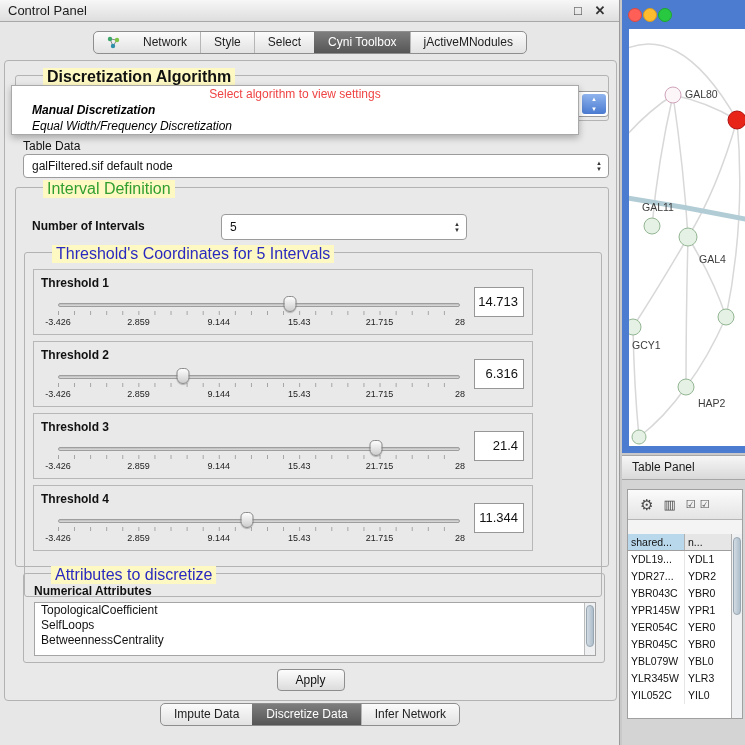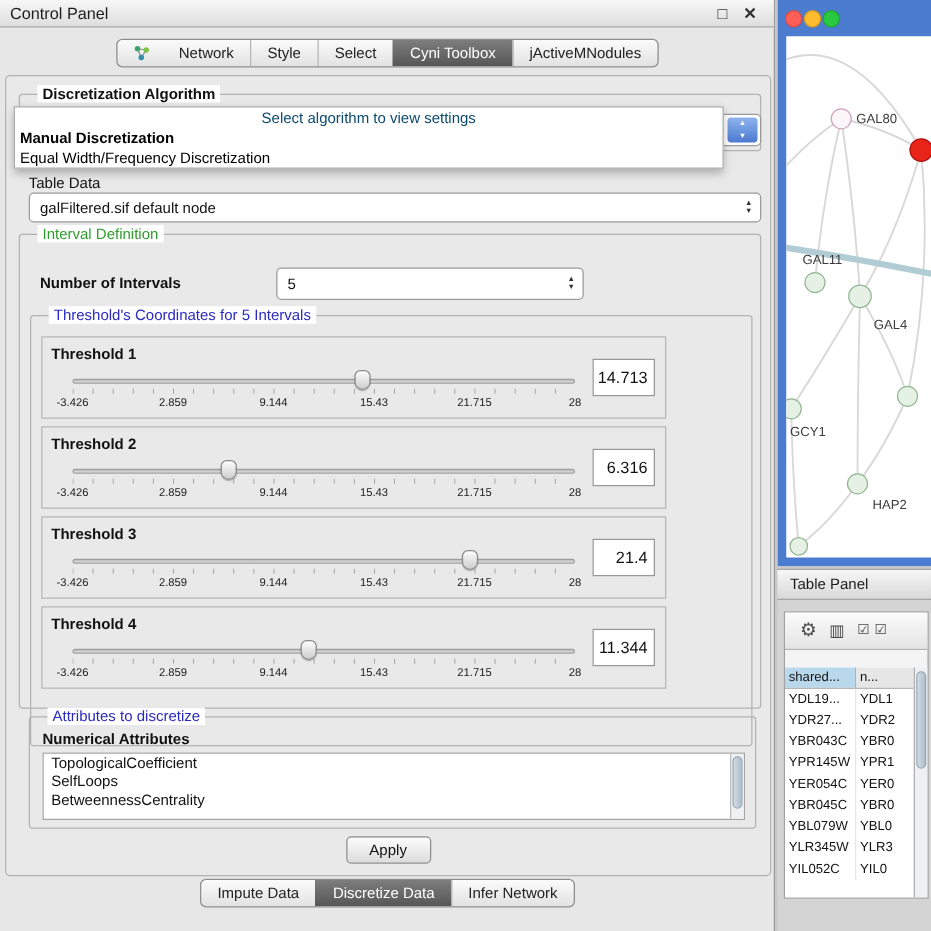--- a/index.html
+++ b/index.html
@@ -32,22 +32,22 @@
   .seg:first-child { border-left:none; }
   .seg.selected { background:linear-gradient(#7d7d7d,#565656); color:#fff;
         border-left-color:transparent; }
   .neticon svg { display:block; }
 
   
   #cp-main { position:absolute; left:4px; top:60px; width:613px; height:641px;
         border:1px solid #b2b2b2; border-radius:4px; background:#e9e9e9; }
 
   .fs { position:absolute; border:1px solid #b3b3b3; border-radius:3px; }
-  .fs > .legend { position:absolute; top:-8px; left:14px; background:#ffffff;
-        padding:0 4px; font-size:12px; white-space:nowrap; }
+  .fs > .legend { position:absolute; top:-8px; left:27px; background:#fef9c3;
+        padding:0 4px; font-size:16px; white-space:nowrap; }
   .legend.green { color:#2f9e2f; }
   .legend.blue  { color:#2a2ac0; }
   .legend.plain { color:#111; font-weight:bold; }
 
   .combo { position:absolute; background:#fff; border:1px solid #9b9b9b; border-radius:4px;
         font-size:12px; color:#111; padding:0 24px 0 8px; white-space:nowrap; overflow:hidden; }
   .stepper { position:absolute; right:6px; top:50%; transform:translateY(-50%);
         display:flex; flex-direction:column; align-items:center; color:#333; }
   .stepper::before { content:"▲"; font-size:6px; line-height:6px; }
   .stepper::after  { content:"▼"; font-size:6px; line-height:6px; }
@@ -55,22 +55,22 @@
         background:linear-gradient(#8fb4ee,#4a7ad0); }
   .bluecap::before { content:"▲"; position:absolute; left:0; right:0; top:2px; text-align:center;
         font-size:6px; line-height:6px; color:#fff; }
   .bluecap::after { content:"▼"; position:absolute; left:0; right:0; bottom:2px; text-align:center;
         font-size:6px; line-height:6px; color:#fff; }
 
   
   #algo-overlay { position:absolute; left:6px; top:24px; width:568px; height:50px;
         background:#fff; border:1px solid #a9a9a9; box-shadow:0 3px 7px rgba(0,0,0,.28);
         z-index:30; font-size:12px; }
-  #algo-overlay .ph { height:16px; line-height:16px; text-align:center; color:#0c4a6e; }
-  #algo-overlay .opt { height:16px; line-height:16px; padding-left:4px; color:#000; }
+  #algo-overlay .ph { height:16px; line-height:16px; text-align:center; color:#ef4444; }
+  #algo-overlay .opt { height:16px; line-height:16px; padding-left:20px; color:#000;font-style:italic; }
   #algo-overlay .opt.b { font-weight:bold; }
 
   .lbl { position:absolute; font-size:12px; color:#111; white-space:nowrap; }
   .lbl.b { font-weight:bold; }
 
   
   .thblock { position:absolute; left:8px; width:500px; height:66px;
         border:1px solid #b7b7b7; background:#e9e9e9; }
   .thlabel { position:absolute; left:7px; top:6px; font-size:12px; font-weight:bold; }
   .slider { position:absolute; left:24px; top:0; width:402px; height:66px; }

